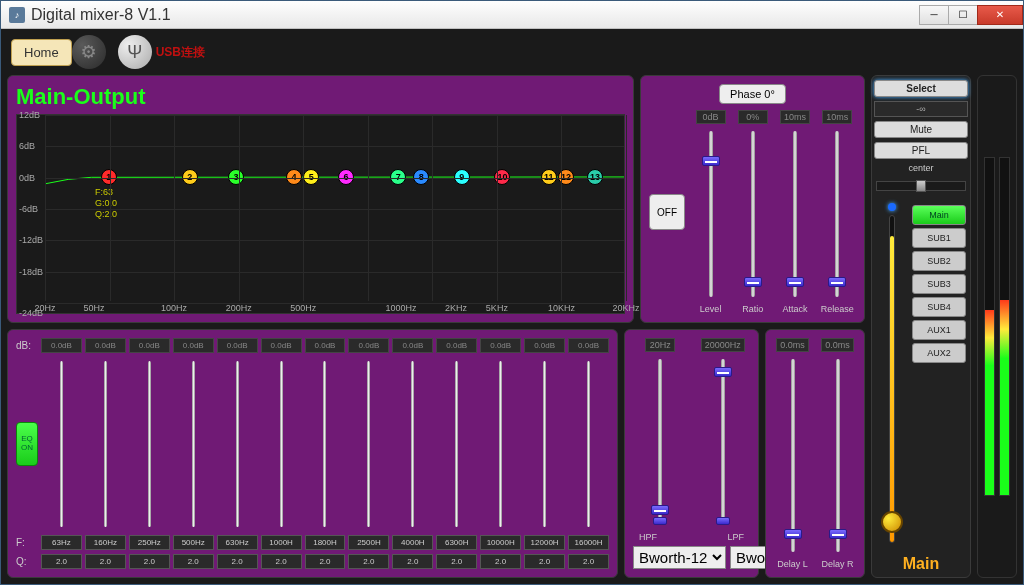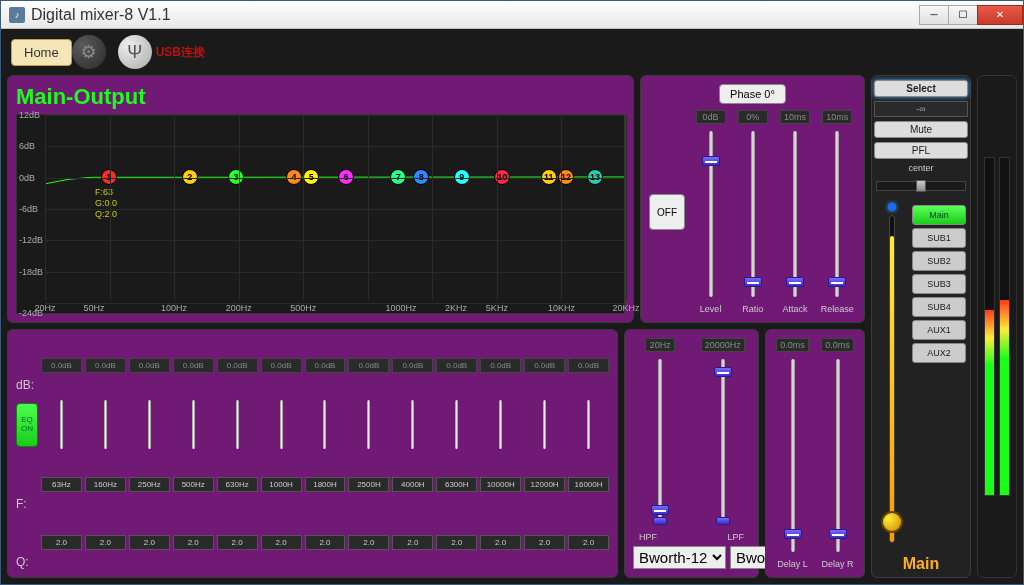--- a/index.html
+++ b/index.html
@@ -40,21 +40,21 @@
 .off-btn{width:36px;height:36px;align-self:center;background:#eee;border:1px solid #888;border-radius:4px;font-size:10px;display:flex;align-items:center;justify-content:center;cursor:pointer;margin-right:2px;}
 .vslider{display:flex;flex-direction:column;align-items:center;gap:3px;flex:1;}
 .vslider .val{font-size:9px;color:#888;background:#2a2a2a;border:1px solid #444;padding:1px 3px;min-width:30px;text-align:center;}
 .vslider .track{flex:1;width:4px;background:linear-gradient(90deg,#888,#eee,#888);border-radius:2px;position:relative;margin:4px 0;}
 .vslider .thumb{position:absolute;left:50%;transform:translateX(-50%);width:18px;height:10px;background:linear-gradient(#7a6aff,#3a2acc);border:1px solid #2a1a88;border-radius:2px;cursor:pointer;}
 .vslider .thumb::after{content:"";position:absolute;left:2px;right:2px;top:4px;height:2px;background:#fff;}
 .vslider .lab{font-size:9px;color:#ccc;}
 .botrow{display:flex;gap:6px;flex:1;}
 .eq-bands{flex:1;display:flex;flex-direction:column;}
 .db-row{display:flex;align-items:center;gap:3px;margin-bottom:4px;}
-.row-lab{font-size:12px;color:#ccc;width:22px;margin-top:40px;}
+.row-lab{font-size:10px;color:#ccc;width:22px;}
 .db-cell{flex:1;font-size:8px;color:#888;background:#2a2a2a;border:1px solid #444;padding:2px 1px;text-align:center;}
 .bands-body{flex:1;display:flex;align-items:stretch;gap:3px;}
 .eqon-btn{width:22px;align-self:center;height:44px;background:linear-gradient(#4aff4a,#1acc1a);border:1px solid #0a880a;border-radius:4px;font-size:8px;color:#063;display:flex;align-items:center;justify-content:center;text-align:center;cursor:pointer;line-height:1.1;}
 .band-slider{flex:1;display:flex;flex-direction:column;align-items:center;}
 .band-slider .track{flex:1;width:3px;background:linear-gradient(90deg,#888,#eee,#888);border-radius:2px;position:relative;margin:4px 0;}
 .fq-row{display:flex;align-items:center;gap:3px;margin-top:4px;}
 .fq-cell{flex:1;font-size:8px;color:#ccc;background:#2a2a2a;border:1px solid #555;padding:2px 1px;text-align:center;}
 .filter-panel{width:135px;display:flex;flex-direction:column;}
 .filter-sliders{flex:1;display:flex;gap:8px;}
 .filter-selects{display:flex;gap:4px;margin-top:4px;}

